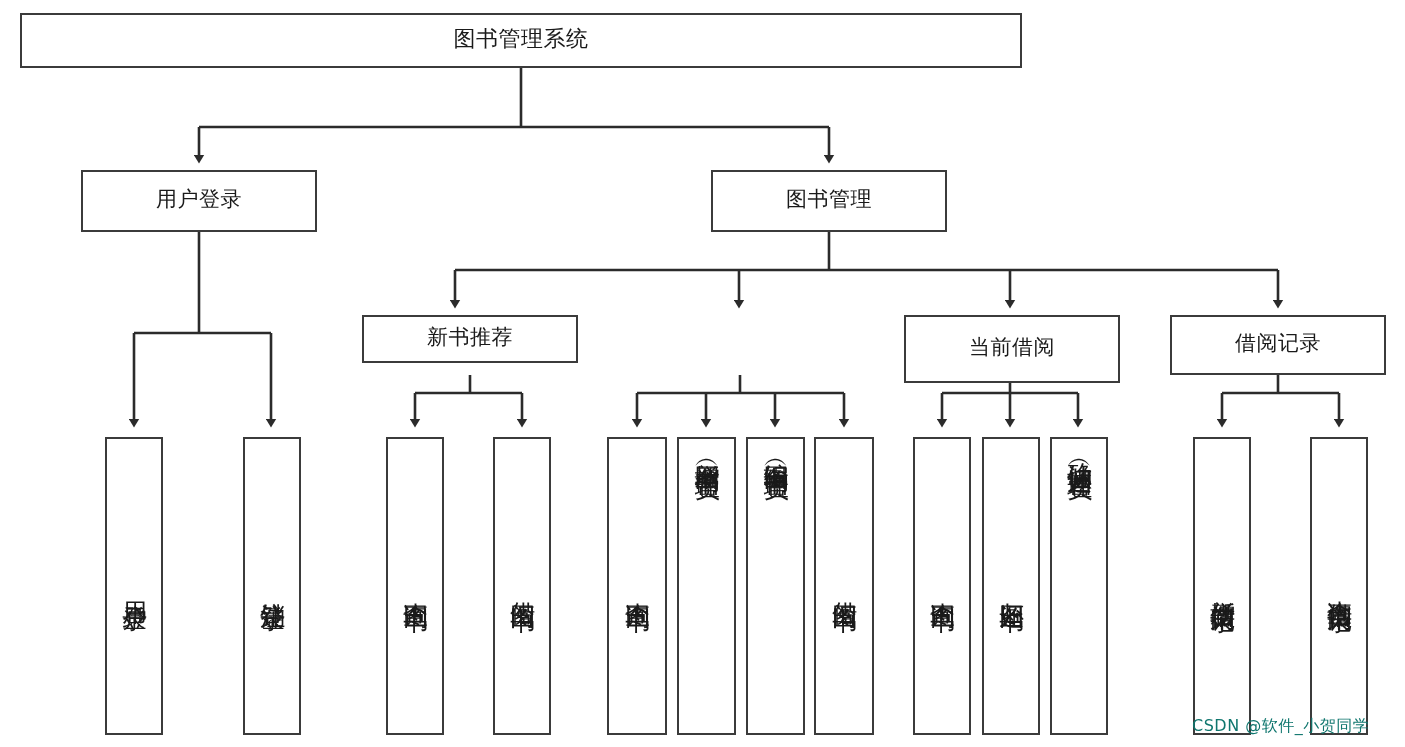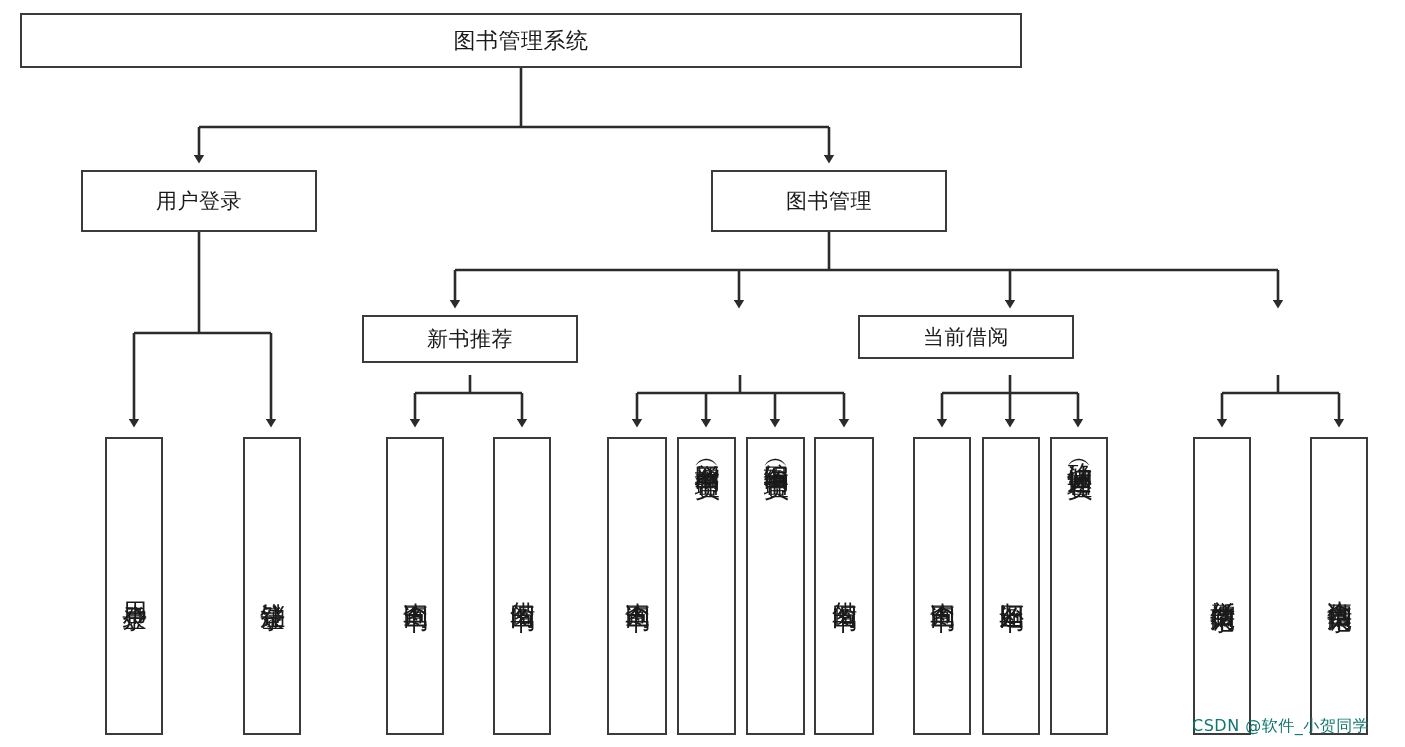--- a/index.html
+++ b/index.html
@@ -40,20 +40,21 @@
   .node .label {
     display: block;
     text-align: center;
     letter-spacing: 0.5px;
     line-height: 1.18;
   }
   
   .node.horiz .label {
     writing-mode: horizontal-tb;
     font-size: 21px;
+    font-family: Liberation Mono, monospace;
   }
   .node.root .label {
     font-size: 22px;
   }
   
   .node.vert {
     align-items: flex-start;
     justify-content: center;
     padding-top: 0;
   }
@@ -144,22 +145,25 @@
   <div class="node horiz" style="left:81px; top:170px; width:236px; height:62px;">
     <span class="label">用户登录</span>
   </div>
   <div class="node horiz" style="left:711px; top:170px; width:236px; height:62px;align-items:center;">
     <span class="label">图书管理</span>
   </div>
 
   <div class="node horiz" style="left:362px; top:315px; width:216px; height:48px;">
     <span class="label">新书推荐</span>
   </div>
-  <div class="node horiz" style="left:858px; top:315px; width:216px; height:44px;">
+  <div class="node horiz" style="left:904px; top:315px; width:216px; height:68px;">
     <span class="label">当前借阅</span>
+  </div>
+  <div class="node horiz" style="left:1170px; top:315px; width:216px; height:60px;">
+    <span class="label">借阅记录</span>
   </div>
 
   <div class="node vert center-text" style="left:105px; top:437px; width:58px; height:298px;">
     <span class="label">用户登录</span>
   </div>
   <div class="node vert center-text" style="left:243px; top:437px; width:58px; height:298px;">
     <span class="label">注销登录</span>
   </div>
 
   <div class="node vert center-text" style="left:386px; top:437px; width:58px; height:298px;">

